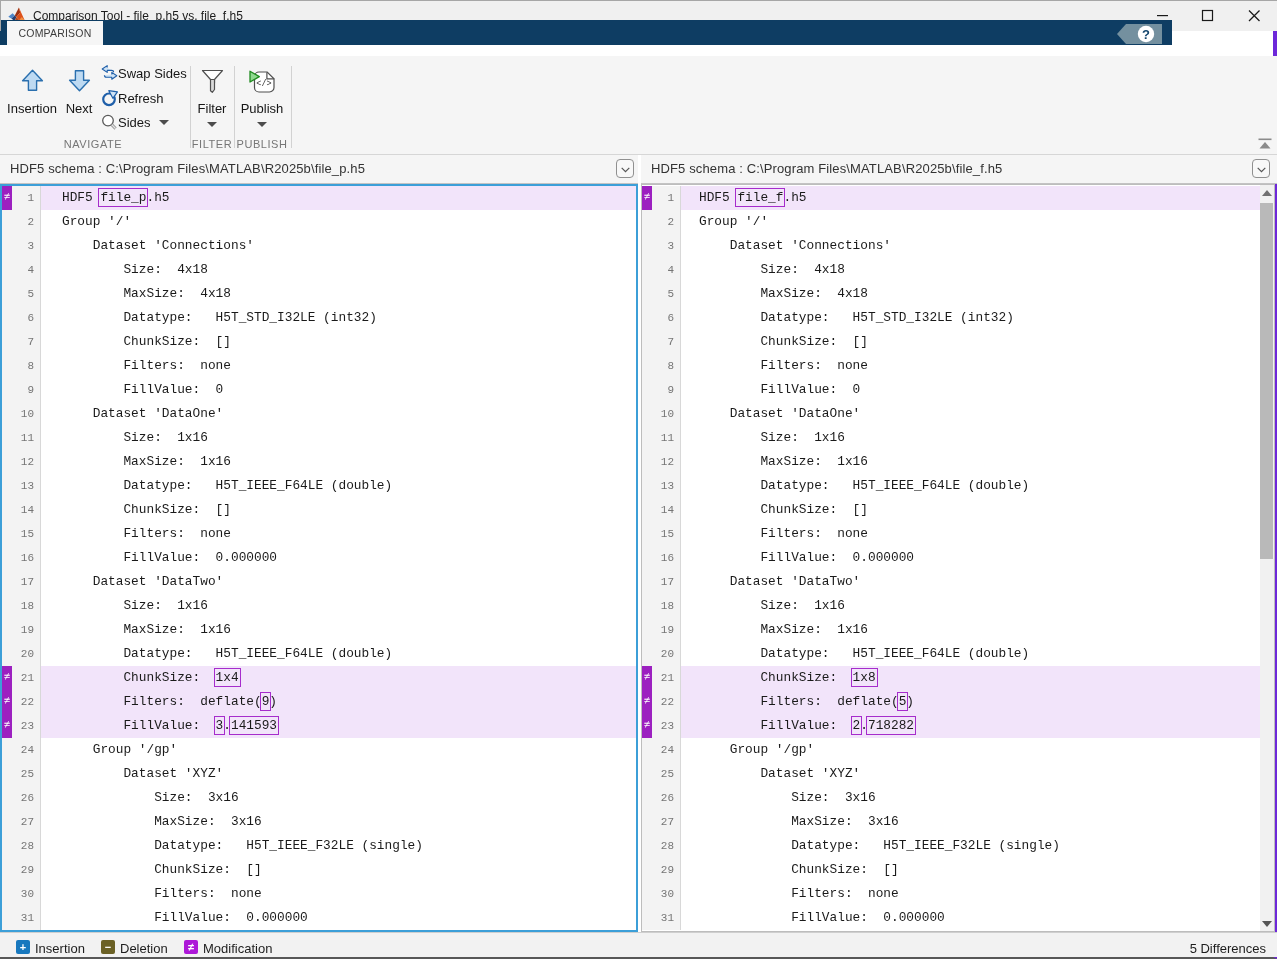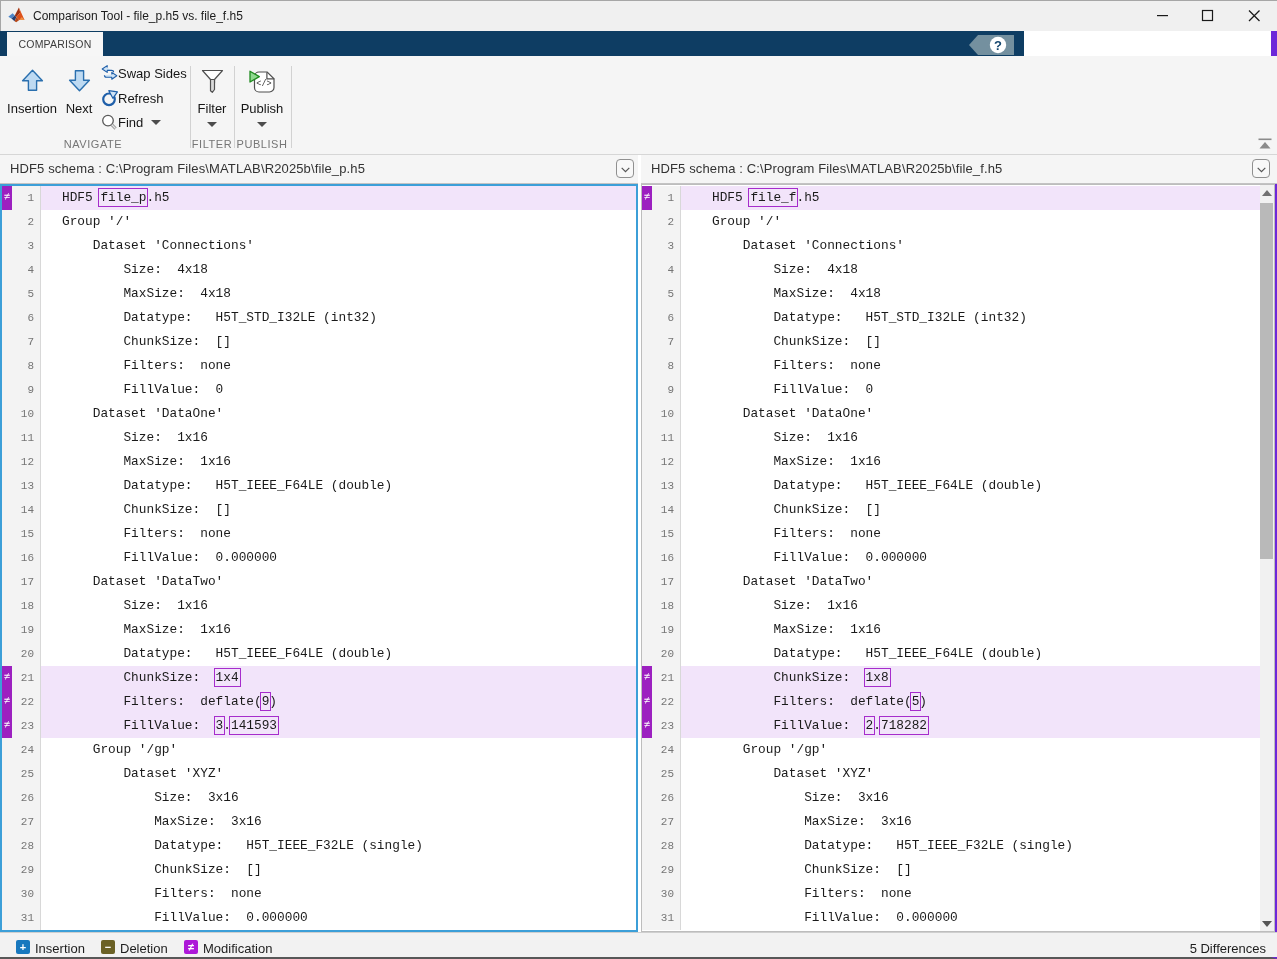--- a/index.html
+++ b/index.html
@@ -1,25 +1,25 @@
 <!DOCTYPE html>
 <html><head><meta charset="utf-8"><title>Comparison Tool</title>
 <style>
 *{margin:0;padding:0;box-sizing:border-box}
 html,body{width:1277px;height:959px;overflow:hidden}
 body{font-family:"Liberation Sans",sans-serif;background:#f0f0f0;position:relative}
-#win{position:absolute;left:0;top:0;width:1277px;height:959px;background:#fff;border-right:6px solid #6d28d9;border-bottom:2px solid #585858}
+#win{position:absolute;left:0;top:0;width:1277px;height:959px;background:#fff;border-right:4px solid #6d28d9;border-bottom:2px solid #585858}
 
 #title{position:absolute;left:0;top:0;width:1277px;height:31px;background:#f0f0f0}
 #title .txt{position:absolute;left:33px;top:9px;font-size:12px;color:#1b1b1b}
 #logo{position:absolute;left:8px;top:7px}
 .winbtn{position:absolute;top:0;height:31px;width:46px}
 #bmin{left:1139px}#bmax{left:1185px}#bclose{left:1231px}
 
-#strip{position:absolute;left:0;top:31px;width:1024px;height:25px;background:#0e3d63}
+#strip{position:absolute;left:0;top:20px;width:1172px;height:25px;background:#0e3d63}
 #tab{position:absolute;left:7px;top:1px;width:96px;height:24px;background:#f6f6f6;color:#3c3c3c;font-size:10.5px;letter-spacing:.2px;text-align:center;line-height:25px}
 #help{position:absolute;right:10px;top:4px}
 
 #bar{position:absolute;left:0;top:56px;width:1277px;height:99px;background:#f5f5f5;border-bottom:1px solid #d6d6d6}
 .vsep{position:absolute;top:10px;height:82px;width:1px;background:#d2d2d2}
 .gl{position:absolute;top:82px;width:100px;text-align:center;font-size:11px;color:#767676;letter-spacing:.55px}
 .btxt{font-size:13px;color:#161616}
 .car{display:inline-block;width:0;height:0;border:5px solid transparent;border-top:5.5px solid #4c4c4c;border-bottom:none;vertical-align:top}
 
 .bigbtn{position:absolute;top:0;width:58px;height:98px;text-align:center}
@@ -35,21 +35,21 @@
 .chev svg{position:absolute;left:4px;top:7px}
 
 #lpane{position:absolute;left:0;top:184px;width:638px;height:748px;border:2px solid #3c9fd8;background:#fff}
 #rpane{position:absolute;left:641px;top:184px;width:634px;height:748px;border:1px solid #bdbdbd;background:#fff}
 .r{display:flex;height:24px;font-family:"Liberation Mono",monospace;font-size:12.8px;line-height:24px;white-space:pre}
 .mw{width:10px;flex:none;font-style:normal}
 .m{display:block;width:10px;height:24px;background:#f3f3f3}
 .m.c{background:#9c20c0;color:#fff;font-size:11px;line-height:23px;text-align:center;font-style:normal}
 .n{width:29px;flex:none;background:#f3f3f3;border-right:1px solid #d8d8d8;color:#757575;font-family:"Liberation Mono",monospace;font-size:11px;text-align:right;padding-right:6px;line-height:24px}
 .code{flex:1;padding-left:21px;color:#1a1a1a;overflow:hidden}
-.rpad .code{padding-left:31px}
+.rpad .code{padding-left:18px}
 .code.hl{background:#f2e4fa}
 .bx{text-decoration:none;outline:1px solid #a62ccc;outline-offset:1px}
 
 #sbar{position:absolute;right:0;top:0;width:14px;height:746px;background:#f1f1f1}
 #sthumb{position:absolute;left:0;top:18px;width:13px;height:356px;background:#b9b9b9}
 .sarr{position:absolute;left:2px;width:0;height:0}
 #sup{top:5px;border:5px solid transparent;border-bottom:6px solid #707070;border-top:none}
 #sdn{bottom:4px;border:5px solid transparent;border-top:6px solid #555;border-bottom:none}
 
 #status{position:absolute;left:0;top:932px;width:1277px;height:25px;background:#f2f2f2;border-top:1px solid #cfcfcf;font-size:13px;color:#1d1d1d}
@@ -115,21 +115,21 @@
 <polygon points="7.8,0.7 16.4,1.9 11.9,8.3" fill="#cfe3f5" stroke="#1f5fa9" stroke-width="1.2" stroke-linejoin="round"></polygon>
 </svg>
         <span class="btxt">Refresh</span>
       </div>
     <div class="rowbtn" style="left:101px;top:58px">
         <svg width="17" height="17" viewBox="0 0 17 17">
 <circle cx="7" cy="6.6" r="5.3" fill="#fff" stroke="#5a5a5a" stroke-width="1.3"></circle>
 <path d="M10.8 10.6 L14.6 14.6" stroke="#9a9a9a" stroke-width="3"></path>
 <path d="M10.8 10.6 L14.6 14.6" stroke="#e8e8e8" stroke-width="1.2"></path>
 </svg>
-        <span class="btxt">Find</span>
+        <span class="btxt">Sides</span>
         <span class="car" style="margin-left:8px"></span>
       </div>
     <div class="gl" style="left:43px">NAVIGATE</div>
     <div class="vsep" style="left:190px"></div>
     <div class="bigbtn" style="left:183px">
         <span class="ic"><svg width="23" height="25" viewBox="0 0 23 25">
 <polygon points="1.5,1.5 21.5,1.5 13.5,10.5 13.5,14 9.5,10.5" fill="#fff" stroke="#4f4f4f" stroke-width="1.2" stroke-linejoin="round"></polygon>
 <polygon points="9.5,10.5 13.5,10.5 13.5,20.5 11.3,23.3 9.5,21.8" fill="#d9d9d9" stroke="#4f4f4f" stroke-width="1.2" stroke-linejoin="round"></polygon>
 </svg></span>
         <div class="lb btxt">Filter</div>

